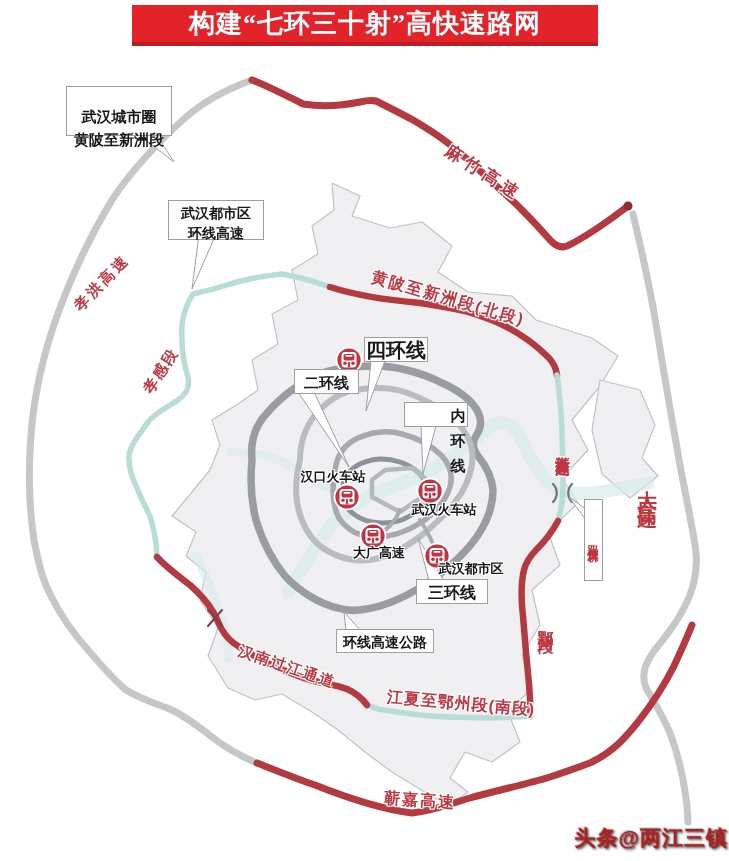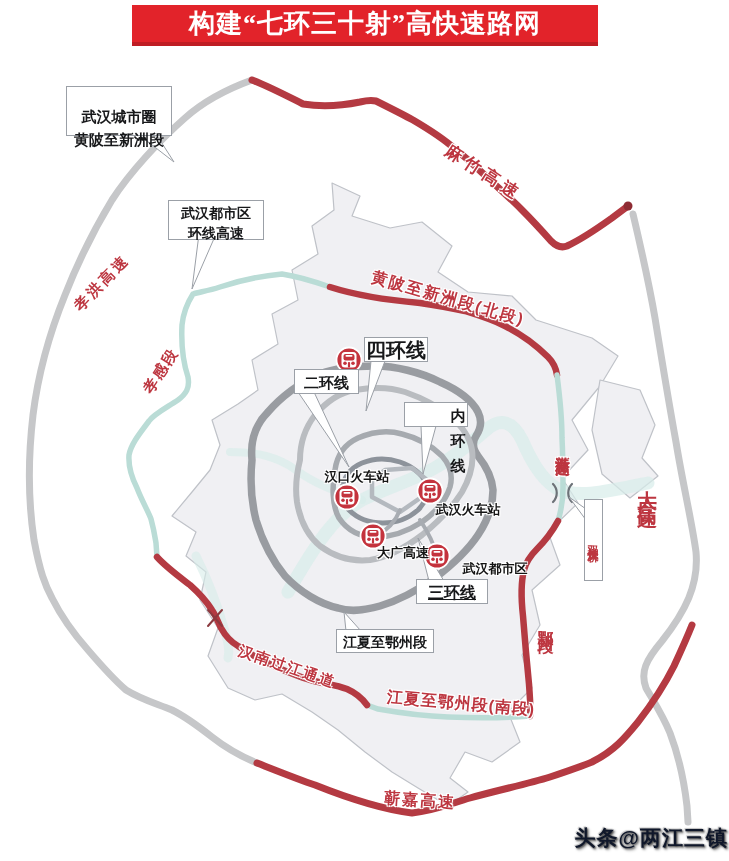--- a/index.html
+++ b/index.html
@@ -16,24 +16,24 @@
        color:#17181a;font-weight:bold;text-align:center;box-sizing:border-box;}
   .box2{font-size:15px;line-height:1.55;padding-top:18px;}
 
   .rlabel{position:absolute;z-index:2;color:#bd3640;font-weight:bold;white-space:nowrap;
           transform:translate(-50%,-50%);
           text-shadow:-1px -1px 0 #fff,1px -1px 0 #fff,-1px 1px 0 #fff,1px 1px 0 #fff,0 0 3px #fff;}
   .vert{writing-mode:vertical-rl;}
 
   .slabel{position:absolute;z-index:3;color:#141414;font-weight:bold;font-size:13px;
           white-space:nowrap;transform:translate(-50%,-50%);
-          text-shadow:-1px -1px 0 #fff,1px -1px 0 #fff,-1px 1px 0 #fff,1px 1px 0 #fff,0 0 3px #fff;margin-left:24px;}
+          text-shadow:-1px -1px 0 #fff,1px -1px 0 #fff,-1px 1px 0 #fff,1px 1px 0 #fff,0 0 3px #fff;}
 
   .watermark{position:absolute;z-index:5;left:570px;top:824px;width:158px;text-align:right;
-             color:#0f172a;font-weight:bold;font-size:21px;letter-spacing:1px;
+             color:#b91c1c;font-weight:bold;font-size:21px;letter-spacing:1px;
              text-shadow:1px 1px 2px rgba(40,40,40,.85),-1px -1px 1px rgba(120,120,120,.4),2px 2px 3px rgba(0,0,0,.35);}
 </style>
 </head>
 <body>
 
 <div id="stage">
 
   <svg id="map-svg" width="729" height="861" viewBox="0 0 729 861">
     <defs>
       <g id="train-icon">
@@ -105,22 +105,22 @@
     <div>武汉城市圈</div>
     <div>黄陂至新洲段</div>
   </div>
   <div class="box" style="left:168px;top:200px;width:96px;height:40px;font-size:14px;line-height:1.45;padding-top:2px;">
     <div>武汉都市区</div>
     <div>环线高速</div>
   </div>
   <div class="box" style="left:364px;top:337px;width:64px;height:25px;font-size:20px;line-height:25px;">四环线</div>
   <div class="box" style="left:259px;top:369px;width:65px;height:25px;font-size:15px;line-height:25px;margin-left:35px;">二环线</div>
   <div class="box" style="left:404px;top:402px;width:64px;height:25px;font-size:15px;line-height:25px;padding-left:44px;">内环线</div>
-  <div class="box" style="left:416px;top:579px;width:72px;height:25px;font-size:16px;line-height:25px;text-decoration:underline;">三环线</div>
-  <div class="box" style="left:336px;top:629px;width:98px;height:24px;font-size:14px;line-height:24px;">江夏至鄂州段</div>
+  <div class="box" style="left:416px;top:579px;width:72px;height:25px;font-size:16px;line-height:25px;">三环线</div>
+  <div class="box" style="left:336px;top:629px;width:98px;height:24px;font-size:14px;line-height:24px;">环线高速公路</div>
   <div class="box vert" style="left:584px;top:499px;width:19px;height:82px;font-size:11px;line-height:19px;color:#bd3640;letter-spacing:1px;">双柳长江大桥</div>
 
   <div class="rlabel" style="left:484px;top:173px;font-size:17px;letter-spacing:5px;transform:translate(-50%,-50%) rotate(33deg);">麻竹高速</div>
   <div class="rlabel" style="left:102px;top:283px;font-size:15px;letter-spacing:3px;transform:translate(-50%,-50%) rotate(-46deg);">孝洪高速</div>
   <div class="rlabel" style="left:161px;top:371px;font-size:15px;letter-spacing:2px;transform:translate(-50%,-50%) rotate(-57deg);">孝感段</div>
   <div class="rlabel" style="left:448px;top:299px;font-size:16px;letter-spacing:2px;transform:translate(-50%,-50%) rotate(16deg);">黄陂至新洲段(北段)</div>
   <div class="rlabel vert" style="left:562px;top:447px;font-size:15px;letter-spacing:2px;">新港高速</div>
   <div class="rlabel vert" style="left:648px;top:487px;font-size:20px;letter-spacing:6px;">大广高速</div>
   <div class="rlabel vert" style="left:545px;top:623px;font-size:16px;letter-spacing:3px;">鄂州段</div>
   <div class="rlabel" style="left:287px;top:667px;font-size:15px;letter-spacing:2px;transform:translate(-50%,-50%) rotate(19deg);">汉南过江通道</div>

